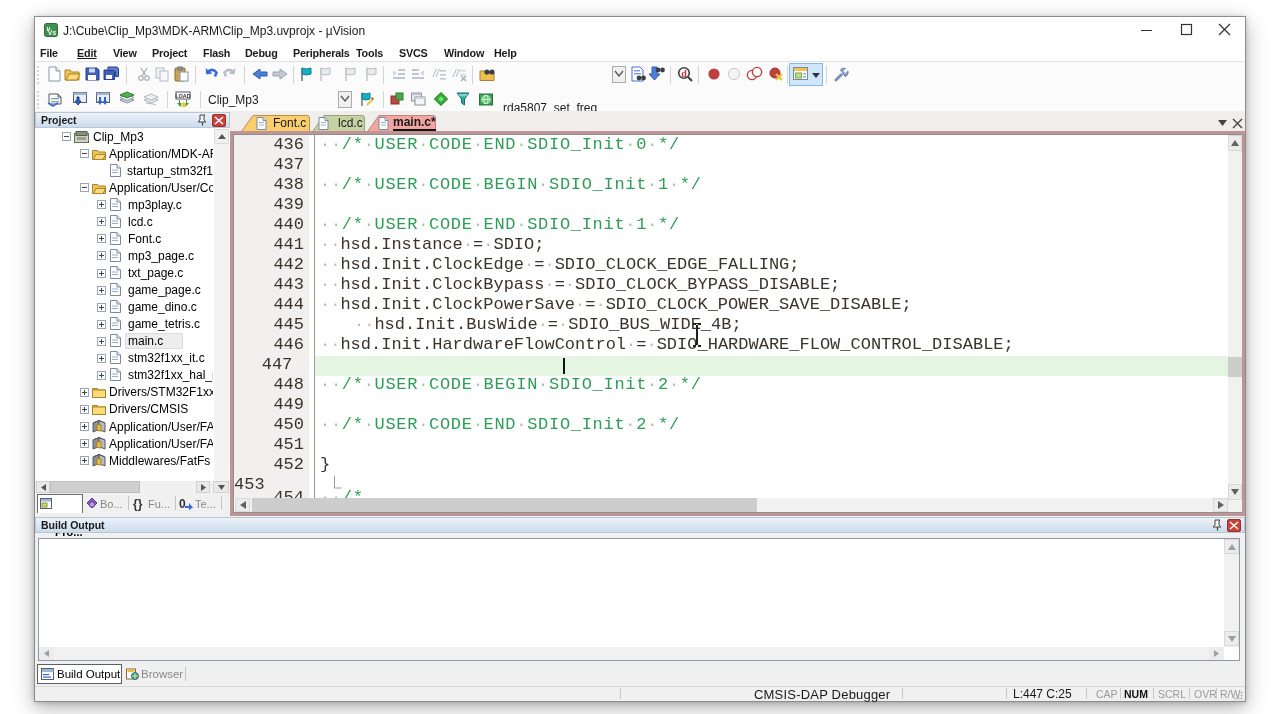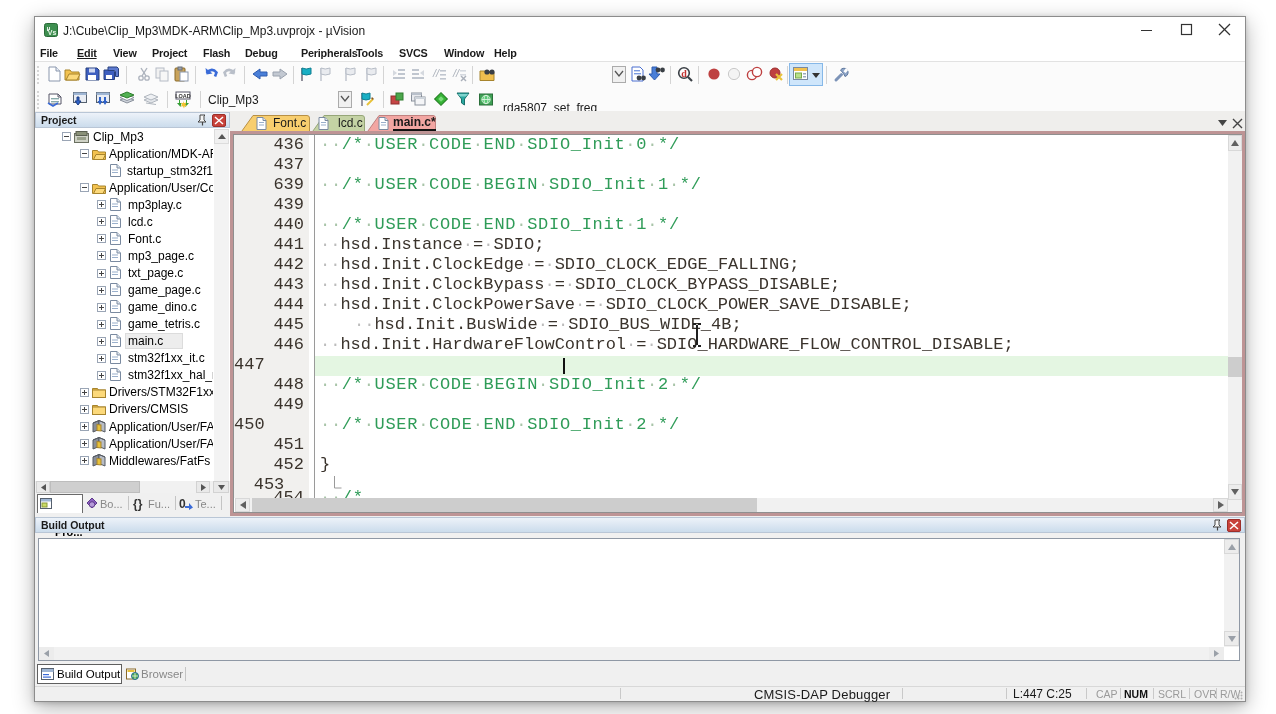--- a/index.html
+++ b/index.html
@@ -28,21 +28,21 @@
       <line x1="1" y1="1" x2="12" y2="12" stroke="#333" stroke-width="1.2"></line>
       <line x1="12" y1="1" x2="1" y2="12" stroke="#333" stroke-width="1.2"></line>
     </svg>
 <div class="a" style="left:35px;top:44px;width:1210px;height:18px;background:#ffffff;border-bottom:1px solid #e2e2e2;"></div>
 <div class="t" style="left:40px;top:53px;transform:translateY(-50%);font:600 10.8px 'Liberation Sans',sans-serif;color:#1a1a1a;letter-spacing:-0.2px;">File</div>
 <div class="t" style="left:77px;top:53px;transform:translateY(-50%);font:600 10.8px 'Liberation Sans',sans-serif;color:#1a1a1a;letter-spacing:-0.2px;text-decoration:underline;">Edit</div>
 <div class="t" style="left:113px;top:53px;transform:translateY(-50%);font:600 10.8px 'Liberation Sans',sans-serif;color:#1a1a1a;letter-spacing:-0.2px;">View</div>
 <div class="t" style="left:152px;top:53px;transform:translateY(-50%);font:600 10.8px 'Liberation Sans',sans-serif;color:#1a1a1a;letter-spacing:-0.2px;">Project</div>
 <div class="t" style="left:203px;top:53px;transform:translateY(-50%);font:600 10.8px 'Liberation Sans',sans-serif;color:#1a1a1a;letter-spacing:-0.2px;">Flash</div>
 <div class="t" style="left:245px;top:53px;transform:translateY(-50%);font:600 10.8px 'Liberation Sans',sans-serif;color:#1a1a1a;letter-spacing:-0.2px;">Debug</div>
-<div class="t" style="left:293px;top:53px;transform:translateY(-50%);font:600 10.8px 'Liberation Sans',sans-serif;color:#1a1a1a;letter-spacing:-0.2px;margin-left:8px;">Peripherals</div>
+<div class="t" style="left:293px;top:53px;transform:translateY(-50%);font:600 10.8px 'Liberation Sans',sans-serif;color:#1a1a1a;letter-spacing:-0.2px;">Peripherals</div>
 <div class="t" style="left:356px;top:53px;transform:translateY(-50%);font:600 10.8px 'Liberation Sans',sans-serif;color:#1a1a1a;letter-spacing:-0.2px;">Tools</div>
 <div class="t" style="left:399px;top:53px;transform:translateY(-50%);font:600 10.8px 'Liberation Sans',sans-serif;color:#1a1a1a;letter-spacing:-0.2px;">SVCS</div>
 <div class="t" style="left:444px;top:53px;transform:translateY(-50%);font:600 10.8px 'Liberation Sans',sans-serif;color:#1a1a1a;letter-spacing:-0.2px;">Window</div>
 <div class="t" style="left:494px;top:53px;transform:translateY(-50%);font:600 10.8px 'Liberation Sans',sans-serif;color:#1a1a1a;letter-spacing:-0.2px;">Help</div>
 <div class="a" style="left:35px;top:62px;width:1210px;height:49px;background:#fbfbfb;"></div>
 <svg class="a" style="left:36px;top:65px" width="4" height="42" viewBox="0 0 4 42">
       <circle cx="2" cy="2" r="1" fill="#c9c9c9"></circle>
       <circle cx="2" cy="6" r="1" fill="#c9c9c9"></circle>
       <circle cx="2" cy="10" r="1" fill="#c9c9c9"></circle>
       <circle cx="2" cy="14" r="1" fill="#c9c9c9"></circle>
@@ -601,47 +601,47 @@
 <div class="a" style="left:230px;top:131px;width:1015px;height:385px;background:#BE9495;"></div>
 <div class="a" style="left:233px;top:134px;width:1009px;height:379px;background:#fff;border:1px solid #8f8f8f;"></div>
 <div class="a" style="left:234px;top:135px;width:75px;height:363px;background:#f1f0ee;"></div>
 <div class="a" style="left:309px;top:135px;width:5px;height:363px;background:#ffffff;"></div>
 <div class="a" style="left:314px;top:135px;width:1px;height:363px;background:#9a9a9a;"></div>
 <div class="a" style="left:315px;top:356px;width:913px;height:20px;background:#E4F6E2;"></div>
 <div class="a" style="left:234px;top:135px;width:994px;height:366px;overflow:hidden;">
 <div class="t" style="left:0px;top:0px;width:70px;text-align:right;font:17px 'Liberation Mono',monospace;color:#3a332c;line-height:20px;">436</div>
 <div class="t" style="left:86px;top:0px;font:17px 'Liberation Mono',monospace;color:#2F9C58;line-height:20px;letter-spacing:0.7px;"><i style="font-style:normal;color:#a8c4a8">·</i><i style="font-style:normal;color:#a8c4a8">·</i>/*<i style="font-style:normal;color:#a8c4a8">·</i>USER<i style="font-style:normal;color:#a8c4a8">·</i>CODE<i style="font-style:normal;color:#a8c4a8">·</i>END<i style="font-style:normal;color:#a8c4a8">·</i>SDIO_Init<i style="font-style:normal;color:#a8c4a8">·</i>0<i style="font-style:normal;color:#a8c4a8">·</i>*/</div>
 <div class="t" style="left:0px;top:20px;width:70px;text-align:right;font:17px 'Liberation Mono',monospace;color:#3a332c;line-height:20px;">437</div>
-<div class="t" style="left:0px;top:40px;width:70px;text-align:right;font:17px 'Liberation Mono',monospace;color:#3a332c;line-height:20px;">639</div>
+<div class="t" style="left:0px;top:40px;width:70px;text-align:right;font:17px 'Liberation Mono',monospace;color:#3a332c;line-height:20px;">438</div>
 <div class="t" style="left:86px;top:40px;font:17px 'Liberation Mono',monospace;color:#2F9C58;line-height:20px;letter-spacing:0.7px;"><i style="font-style:normal;color:#a8c4a8">·</i><i style="font-style:normal;color:#a8c4a8">·</i>/*<i style="font-style:normal;color:#a8c4a8">·</i>USER<i style="font-style:normal;color:#a8c4a8">·</i>CODE<i style="font-style:normal;color:#a8c4a8">·</i>BEGIN<i style="font-style:normal;color:#a8c4a8">·</i>SDIO_Init<i style="font-style:normal;color:#a8c4a8">·</i>1<i style="font-style:normal;color:#a8c4a8">·</i>*/</div>
 <div class="t" style="left:0px;top:60px;width:70px;text-align:right;font:17px 'Liberation Mono',monospace;color:#3a332c;line-height:20px;">439</div>
 <div class="t" style="left:0px;top:80px;width:70px;text-align:right;font:17px 'Liberation Mono',monospace;color:#3a332c;line-height:20px;">440</div>
 <div class="t" style="left:86px;top:80px;font:17px 'Liberation Mono',monospace;color:#2F9C58;line-height:20px;letter-spacing:0.7px;"><i style="font-style:normal;color:#a8c4a8">·</i><i style="font-style:normal;color:#a8c4a8">·</i>/*<i style="font-style:normal;color:#a8c4a8">·</i>USER<i style="font-style:normal;color:#a8c4a8">·</i>CODE<i style="font-style:normal;color:#a8c4a8">·</i>END<i style="font-style:normal;color:#a8c4a8">·</i>SDIO_Init<i style="font-style:normal;color:#a8c4a8">·</i>1<i style="font-style:normal;color:#a8c4a8">·</i>*/</div>
 <div class="t" style="left:0px;top:100px;width:70px;text-align:right;font:17px 'Liberation Mono',monospace;color:#3a332c;line-height:20px;">441</div>
 <div class="t" style="left:86px;top:100px;font:17px 'Liberation Mono',monospace;color:#3a332c;line-height:20px;"><i style="font-style:normal;color:#bcbcbc">·</i><i style="font-style:normal;color:#bcbcbc">·</i>hsd.Instance<i style="font-style:normal;color:#bcbcbc">·</i>=<i style="font-style:normal;color:#bcbcbc">·</i>SDIO;</div>
 <div class="t" style="left:0px;top:120px;width:70px;text-align:right;font:17px 'Liberation Mono',monospace;color:#3a332c;line-height:20px;">442</div>
 <div class="t" style="left:86px;top:120px;font:17px 'Liberation Mono',monospace;color:#3a332c;line-height:20px;"><i style="font-style:normal;color:#bcbcbc">·</i><i style="font-style:normal;color:#bcbcbc">·</i>hsd.Init.ClockEdge<i style="font-style:normal;color:#bcbcbc">·</i>=<i style="font-style:normal;color:#bcbcbc">·</i>SDIO_CLOCK_EDGE_FALLING;</div>
 <div class="t" style="left:0px;top:140px;width:70px;text-align:right;font:17px 'Liberation Mono',monospace;color:#3a332c;line-height:20px;">443</div>
 <div class="t" style="left:86px;top:140px;font:17px 'Liberation Mono',monospace;color:#3a332c;line-height:20px;"><i style="font-style:normal;color:#bcbcbc">·</i><i style="font-style:normal;color:#bcbcbc">·</i>hsd.Init.ClockBypass<i style="font-style:normal;color:#bcbcbc">·</i>=<i style="font-style:normal;color:#bcbcbc">·</i>SDIO_CLOCK_BYPASS_DISABLE;</div>
 <div class="t" style="left:0px;top:160px;width:70px;text-align:right;font:17px 'Liberation Mono',monospace;color:#3a332c;line-height:20px;">444</div>
 <div class="t" style="left:86px;top:160px;font:17px 'Liberation Mono',monospace;color:#3a332c;line-height:20px;"><i style="font-style:normal;color:#bcbcbc">·</i><i style="font-style:normal;color:#bcbcbc">·</i>hsd.Init.ClockPowerSave<i style="font-style:normal;color:#bcbcbc">·</i>=<i style="font-style:normal;color:#bcbcbc">·</i>SDIO_CLOCK_POWER_SAVE_DISABLE;</div>
 <div class="t" style="left:0px;top:180px;width:70px;text-align:right;font:17px 'Liberation Mono',monospace;color:#3a332c;line-height:20px;">445</div>
 <div class="t" style="left:86px;top:180px;font:17px 'Liberation Mono',monospace;color:#3a332c;line-height:20px;margin-left:34px;"><i style="font-style:normal;color:#bcbcbc">·</i><i style="font-style:normal;color:#bcbcbc">·</i>hsd.Init.BusWide<i style="font-style:normal;color:#bcbcbc">·</i>=<i style="font-style:normal;color:#bcbcbc">·</i>SDIO_BUS_WIDE_4B;</div>
 <div class="t" style="left:0px;top:200px;width:70px;text-align:right;font:17px 'Liberation Mono',monospace;color:#3a332c;line-height:20px;">446</div>
 <div class="t" style="left:86px;top:200px;font:17px 'Liberation Mono',monospace;color:#3a332c;line-height:20px;"><i style="font-style:normal;color:#bcbcbc">·</i><i style="font-style:normal;color:#bcbcbc">·</i>hsd.Init.HardwareFlowControl<i style="font-style:normal;color:#bcbcbc">·</i>=<i style="font-style:normal;color:#bcbcbc">·</i>SDIO_HARDWARE_FLOW_CONTROL_DISABLE;</div>
-<div class="t" style="left:0px;top:220px;width:70px;text-align:left;font:17px 'Liberation Mono',monospace;color:#3a332c;line-height:20px;">447</div>
+<div class="t" style="left:8px;top:220px;width:70px;text-align:center;font:17px 'Liberation Mono',monospace;color:#3a332c;line-height:20px;">447</div>
 <div class="t" style="left:0px;top:240px;width:70px;text-align:right;font:17px 'Liberation Mono',monospace;color:#3a332c;line-height:20px;">448</div>
 <div class="t" style="left:86px;top:240px;font:17px 'Liberation Mono',monospace;color:#2F9C58;line-height:20px;letter-spacing:0.7px;"><i style="font-style:normal;color:#a8c4a8">·</i><i style="font-style:normal;color:#a8c4a8">·</i>/*<i style="font-style:normal;color:#a8c4a8">·</i>USER<i style="font-style:normal;color:#a8c4a8">·</i>CODE<i style="font-style:normal;color:#a8c4a8">·</i>BEGIN<i style="font-style:normal;color:#a8c4a8">·</i>SDIO_Init<i style="font-style:normal;color:#a8c4a8">·</i>2<i style="font-style:normal;color:#a8c4a8">·</i>*/</div>
 <div class="t" style="left:0px;top:260px;width:70px;text-align:right;font:17px 'Liberation Mono',monospace;color:#3a332c;line-height:20px;">449</div>
-<div class="t" style="left:0px;top:280px;width:70px;text-align:left;font:17px 'Liberation Mono',monospace;color:#3a332c;line-height:20px;">450</div>
+<div class="t" style="left:0px;top:280px;width:70px;text-align:right;font:17px 'Liberation Mono',monospace;color:#3a332c;line-height:20px;">450</div>
 <div class="t" style="left:86px;top:280px;font:17px 'Liberation Mono',monospace;color:#2F9C58;line-height:20px;letter-spacing:0.7px;"><i style="font-style:normal;color:#a8c4a8">·</i><i style="font-style:normal;color:#a8c4a8">·</i>/*<i style="font-style:normal;color:#a8c4a8">·</i>USER<i style="font-style:normal;color:#a8c4a8">·</i>CODE<i style="font-style:normal;color:#a8c4a8">·</i>END<i style="font-style:normal;color:#a8c4a8">·</i>SDIO_Init<i style="font-style:normal;color:#a8c4a8">·</i>2<i style="font-style:normal;color:#a8c4a8">·</i>*/</div>
 <div class="t" style="left:0px;top:300px;width:70px;text-align:right;font:17px 'Liberation Mono',monospace;color:#3a332c;line-height:20px;">451</div>
 <div class="t" style="left:0px;top:320px;width:70px;text-align:right;font:17px 'Liberation Mono',monospace;color:#3a332c;line-height:20px;">452</div>
 <div class="t" style="left:86px;top:320px;font:17px 'Liberation Mono',monospace;color:#3a332c;line-height:20px;">}</div>
-<div class="t" style="left:0px;top:340px;width:70px;text-align:center;font:17px 'Liberation Mono',monospace;color:#3a332c;line-height:20px;">453</div>
+<div class="t" style="left:0px;top:340px;width:70px;text-align:left;font:17px 'Liberation Mono',monospace;color:#3a332c;line-height:20px;">453</div>
 <div class="t" style="left:0px;top:353px;width:70px;text-align:right;font:17px 'Liberation Mono',monospace;color:#3a332c;line-height:20px;">454</div>
 <div class="t" style="left:86px;top:353px;font:17px 'Liberation Mono',monospace;color:#2F9C58;line-height:20px;letter-spacing:0.7px;"><i style="font-style:normal;color:#a8c4a8">·</i><i style="font-style:normal;color:#a8c4a8">·</i>/*</div>
 </div>
 <svg class="a" style="left:334px;top:476px" width="8" height="14" viewBox="0 0 8 14">
       <path d="M0.5,0 v12 h7" fill="none" stroke="#9a9a9a"></path>
     </svg>
 <div class="a" style="left:563px;top:358px;width:2px;height:16px;background:#111;"></div>
 <svg class="a" style="left:689px;top:322px" width="16" height="26" viewBox="0 0 16 26">
       <g stroke="#202020" stroke-width="2">
         <line x1="8" y1="3" x2="8" y2="23"></line>

